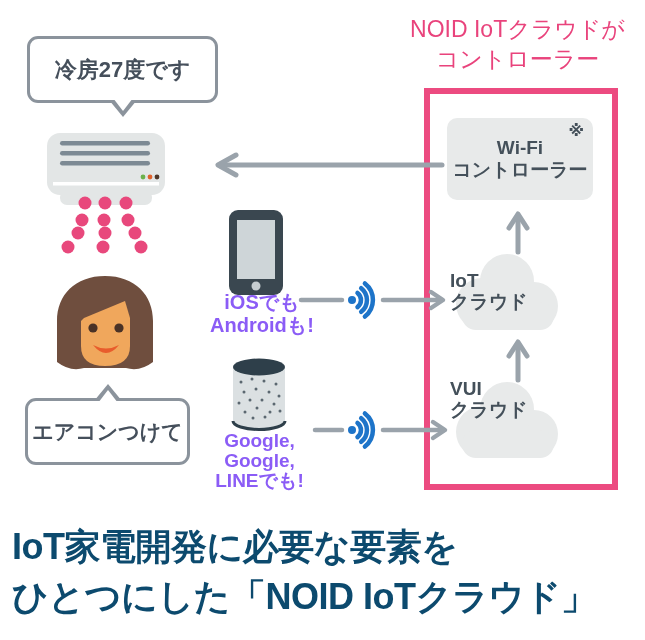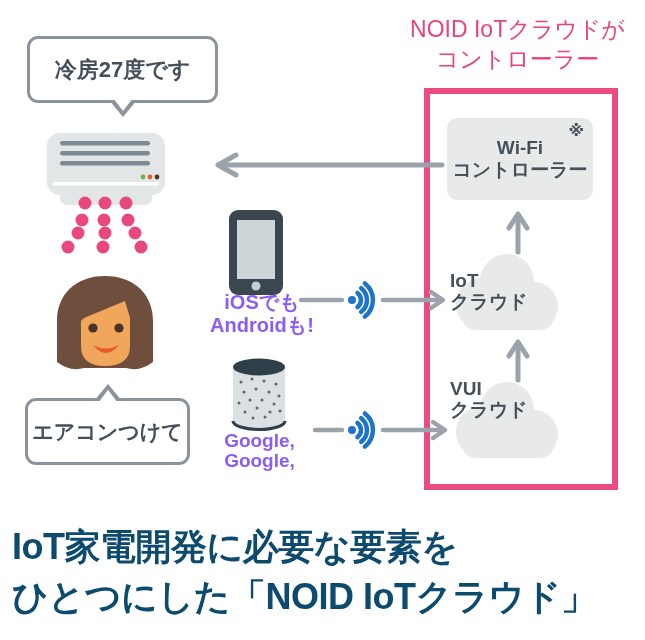--- a/index.html
+++ b/index.html
@@ -140,20 +140,21 @@
         <circle cx="28" cy="53" r="1.5"></circle>
         <circle cx="41" cy="57" r="1.5"></circle>
         <circle cx="51" cy="56" r="1.5"></circle>
       <circle cx="24" cy="63" r="1.5"></circle>
         <circle cx="36" cy="62" r="1.5"></circle>
     </g>
   </svg>
   <div class="abs device-caption speaker-caption">
     <div>Google,</div>
     <div>Google,</div>
+    <div>LINEでも!</div>
   </div>
 
   <div class="abs pink-box"></div>
 
   <div class="abs support-note">
     <div>NOID IoTクラウドが</div>
     <div>コントローラー</div>
   </div>
 
   <div class="abs wifi-box">

